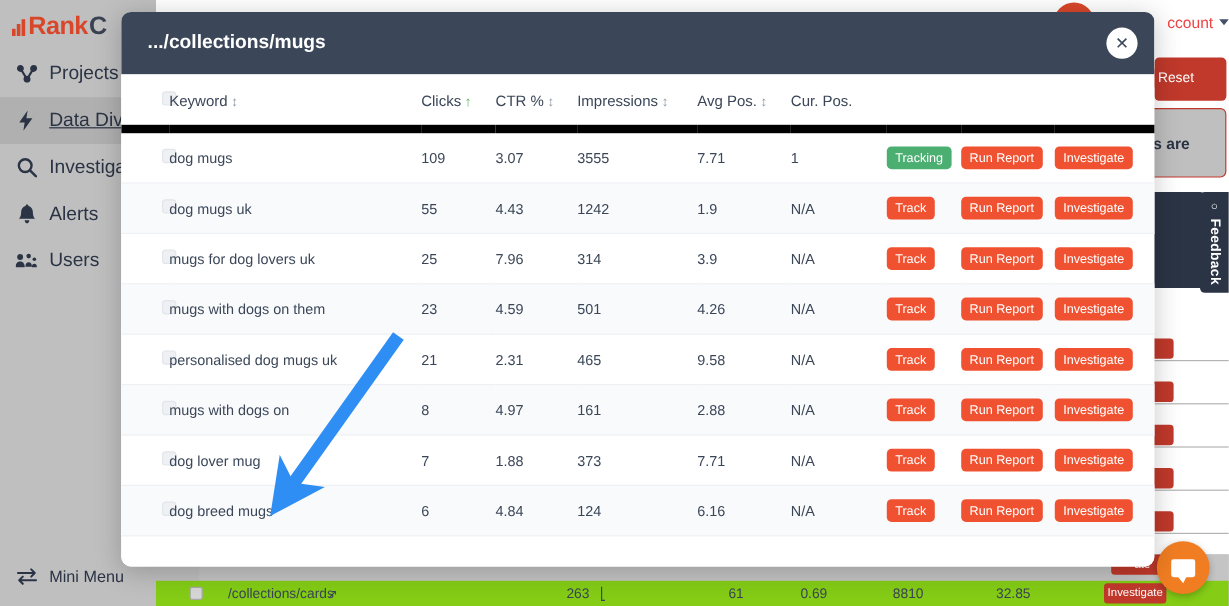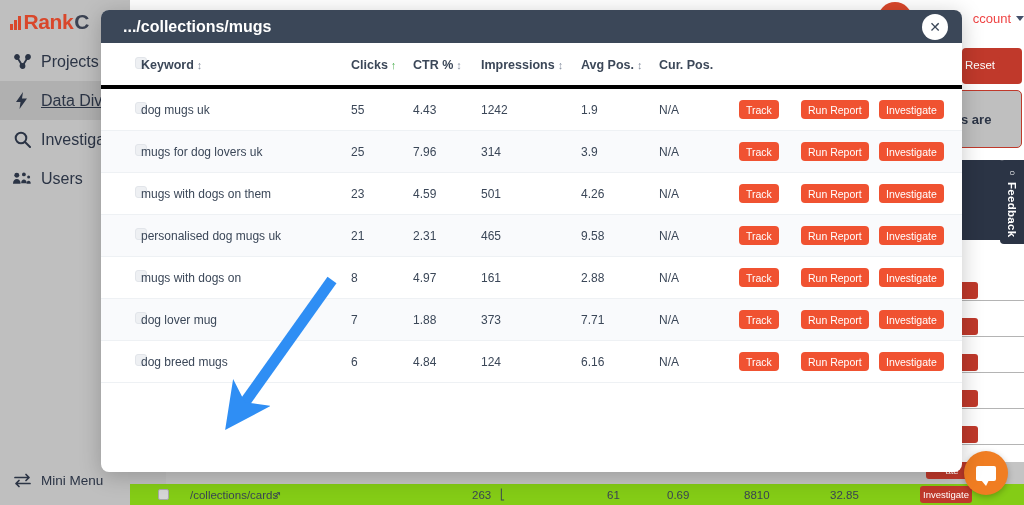--- a/index.html
+++ b/index.html
@@ -157,40 +157,40 @@
   
   .modal {
     position: absolute; left: 101px; top: 10px;
     width: 861px; height: 462px;
     background: #ffffff;
     border-radius: 8px;
     box-shadow: 0 4px 22px rgba(0,0,0,0.22);
     overflow: hidden;
   }
   .modal-header {
-    height: 33px; background: #3b4758;
+    height: 52px; background: #3b4758;
     display: flex; align-items: center; justify-content: space-between;
     padding: 0 14px 0 22px;
   }
   .modal-title { color: #ffffff; font-size: 16px; font-weight: bold; }
   .modal-close {
     width: 26px; height: 26px; border-radius: 50%;
     background: #ffffff; color: #3b4758;
     display: flex; align-items: center; justify-content: center;
     font-size: 14px; line-height: 1;
   }
 
   .modal-body { padding: 0 0 0 0; background: #fff; height: 415px; }
 
   table.kw { width: 100%; border-collapse: collapse; table-layout: fixed; }
   table.kw th {
     text-align: left;
-    font-size: 12.5px; font-weight: bold; color: #3b4758;
+    font-size: 12.5px; font-weight: normal; color: #3b4758;
     padding: 14px 0 13px 0;
-    border-bottom: 4px solid #000000;
+    border-bottom: 7px solid #000000;
   }
   table.kw td {
     font-size: 12px; color: #3b4758;
     padding: 11px 0; height: 36px;
     border-bottom: 1px solid #eef1f4;
     vertical-align: middle;
   }
   table.kw tbody tr:nth-child(even) { background: #f9fafc; }
 
   .col-cb { width: 40px; padding-left: 34px !important; }
@@ -325,20 +325,29 @@
         <div class="nav-item">
           <span class="nav-ico">
             <svg width="17" height="17" viewBox="0 0 17 17" fill="none" stroke="#2b3445" stroke-width="2">
               <circle cx="7" cy="7" r="5.3"></circle>
                 <path d="M11 11 L16 16" stroke-linecap="round"></path>
             </svg>
           </span>
           <span>Investigate</span>
         </div>
 
+        <div class="nav-item">
+          <span class="nav-ico">
+            <svg width="15" height="17" viewBox="0 0 15 17" fill="#2b3445">
+              <path d="M7.5 0.5 C8.2 0.5 8.7 1 8.7 1.6 C11 2.2 12.4 4.2 12.4 6.8 C12.4 10.3 13.6 11.6 14.3 12.3 L0.7 12.3 C1.4 11.6 2.6 10.3 2.6 6.8 C2.6 4.2 4 2.2 6.3 1.6 C6.3 1 6.8 0.5 7.5 0.5 Z"></path>
+              <path d="M5.6 13.6 C5.6 15 6.4 16.2 7.5 16.2 C8.6 16.2 9.4 15 9.4 13.6 Z"></path>
+            </svg>
+          </span>
+          <span>Alerts</span>
+        </div>
 
         <div class="nav-item">
           <span class="nav-ico">
             <svg width="19" height="15" viewBox="0 0 19 15" fill="#2b3445">
               <circle cx="4" cy="4" r="2.6"></circle>
                 <circle cx="11.5" cy="3.2" r="2"></circle>
               <path d="M0 13 C0 9.5 1.8 8 4 8 C6.2 8 8 9.5 8 13 Z"></path>
               <path d="M8.6 12.6 C8.6 9.6 9.9 8.5 11.5 8.5 C13.1 8.5 14.4 9.6 14.4 12.6 Z"></path>
               <circle cx="16.5" cy="6" r="1.6"></circle>
               <path d="M14.3 13 C14.3 10.8 15.2 10 16.5 10 C17.8 10 18.7 10.8 18.7 13 Z"></path>
@@ -393,20 +402,32 @@
               <span>Cur. Pos.</span>
             </th>
             <th class="col-a1"></th>
             <th class="col-a2"></th>
             <th class="col-a3"></th>
           </tr>
         </thead>
         <tbody id="kw-body">
             <tr>
               <td class="col-cb"><span class="cbx"></span></td>
+              <td class="col-kw">dog mugs</td>
+              <td class="col-clicks">109</td>
+              <td class="col-ctr">3.07</td>
+              <td class="col-impr">3555</td>
+              <td class="col-avg">7.71</td>
+              <td class="col-cur">1</td>
+              <td class="col-a1"><span class="btn btn-tracking">Tracking</span></td>
+              <td class="col-a2"><span class="btn btn-report">Run Report</span></td>
+              <td class="col-a3"><span class="btn btn-invest">Investigate</span></td>
+            </tr>
+            <tr>
+              <td class="col-cb"><span class="cbx"></span></td>
               <td class="col-kw">dog mugs uk</td>
               <td class="col-clicks">55</td>
               <td class="col-ctr">4.43</td>
               <td class="col-impr">1242</td>
               <td class="col-avg">1.9</td>
               <td class="col-cur">N/A</td>
               <td class="col-a1"><span class="btn btn-track">Track</span></td>
               <td class="col-a2"><span class="btn btn-report">Run Report</span></td>
               <td class="col-a3"><span class="btn btn-invest">Investigate</span></td>
             </tr>

